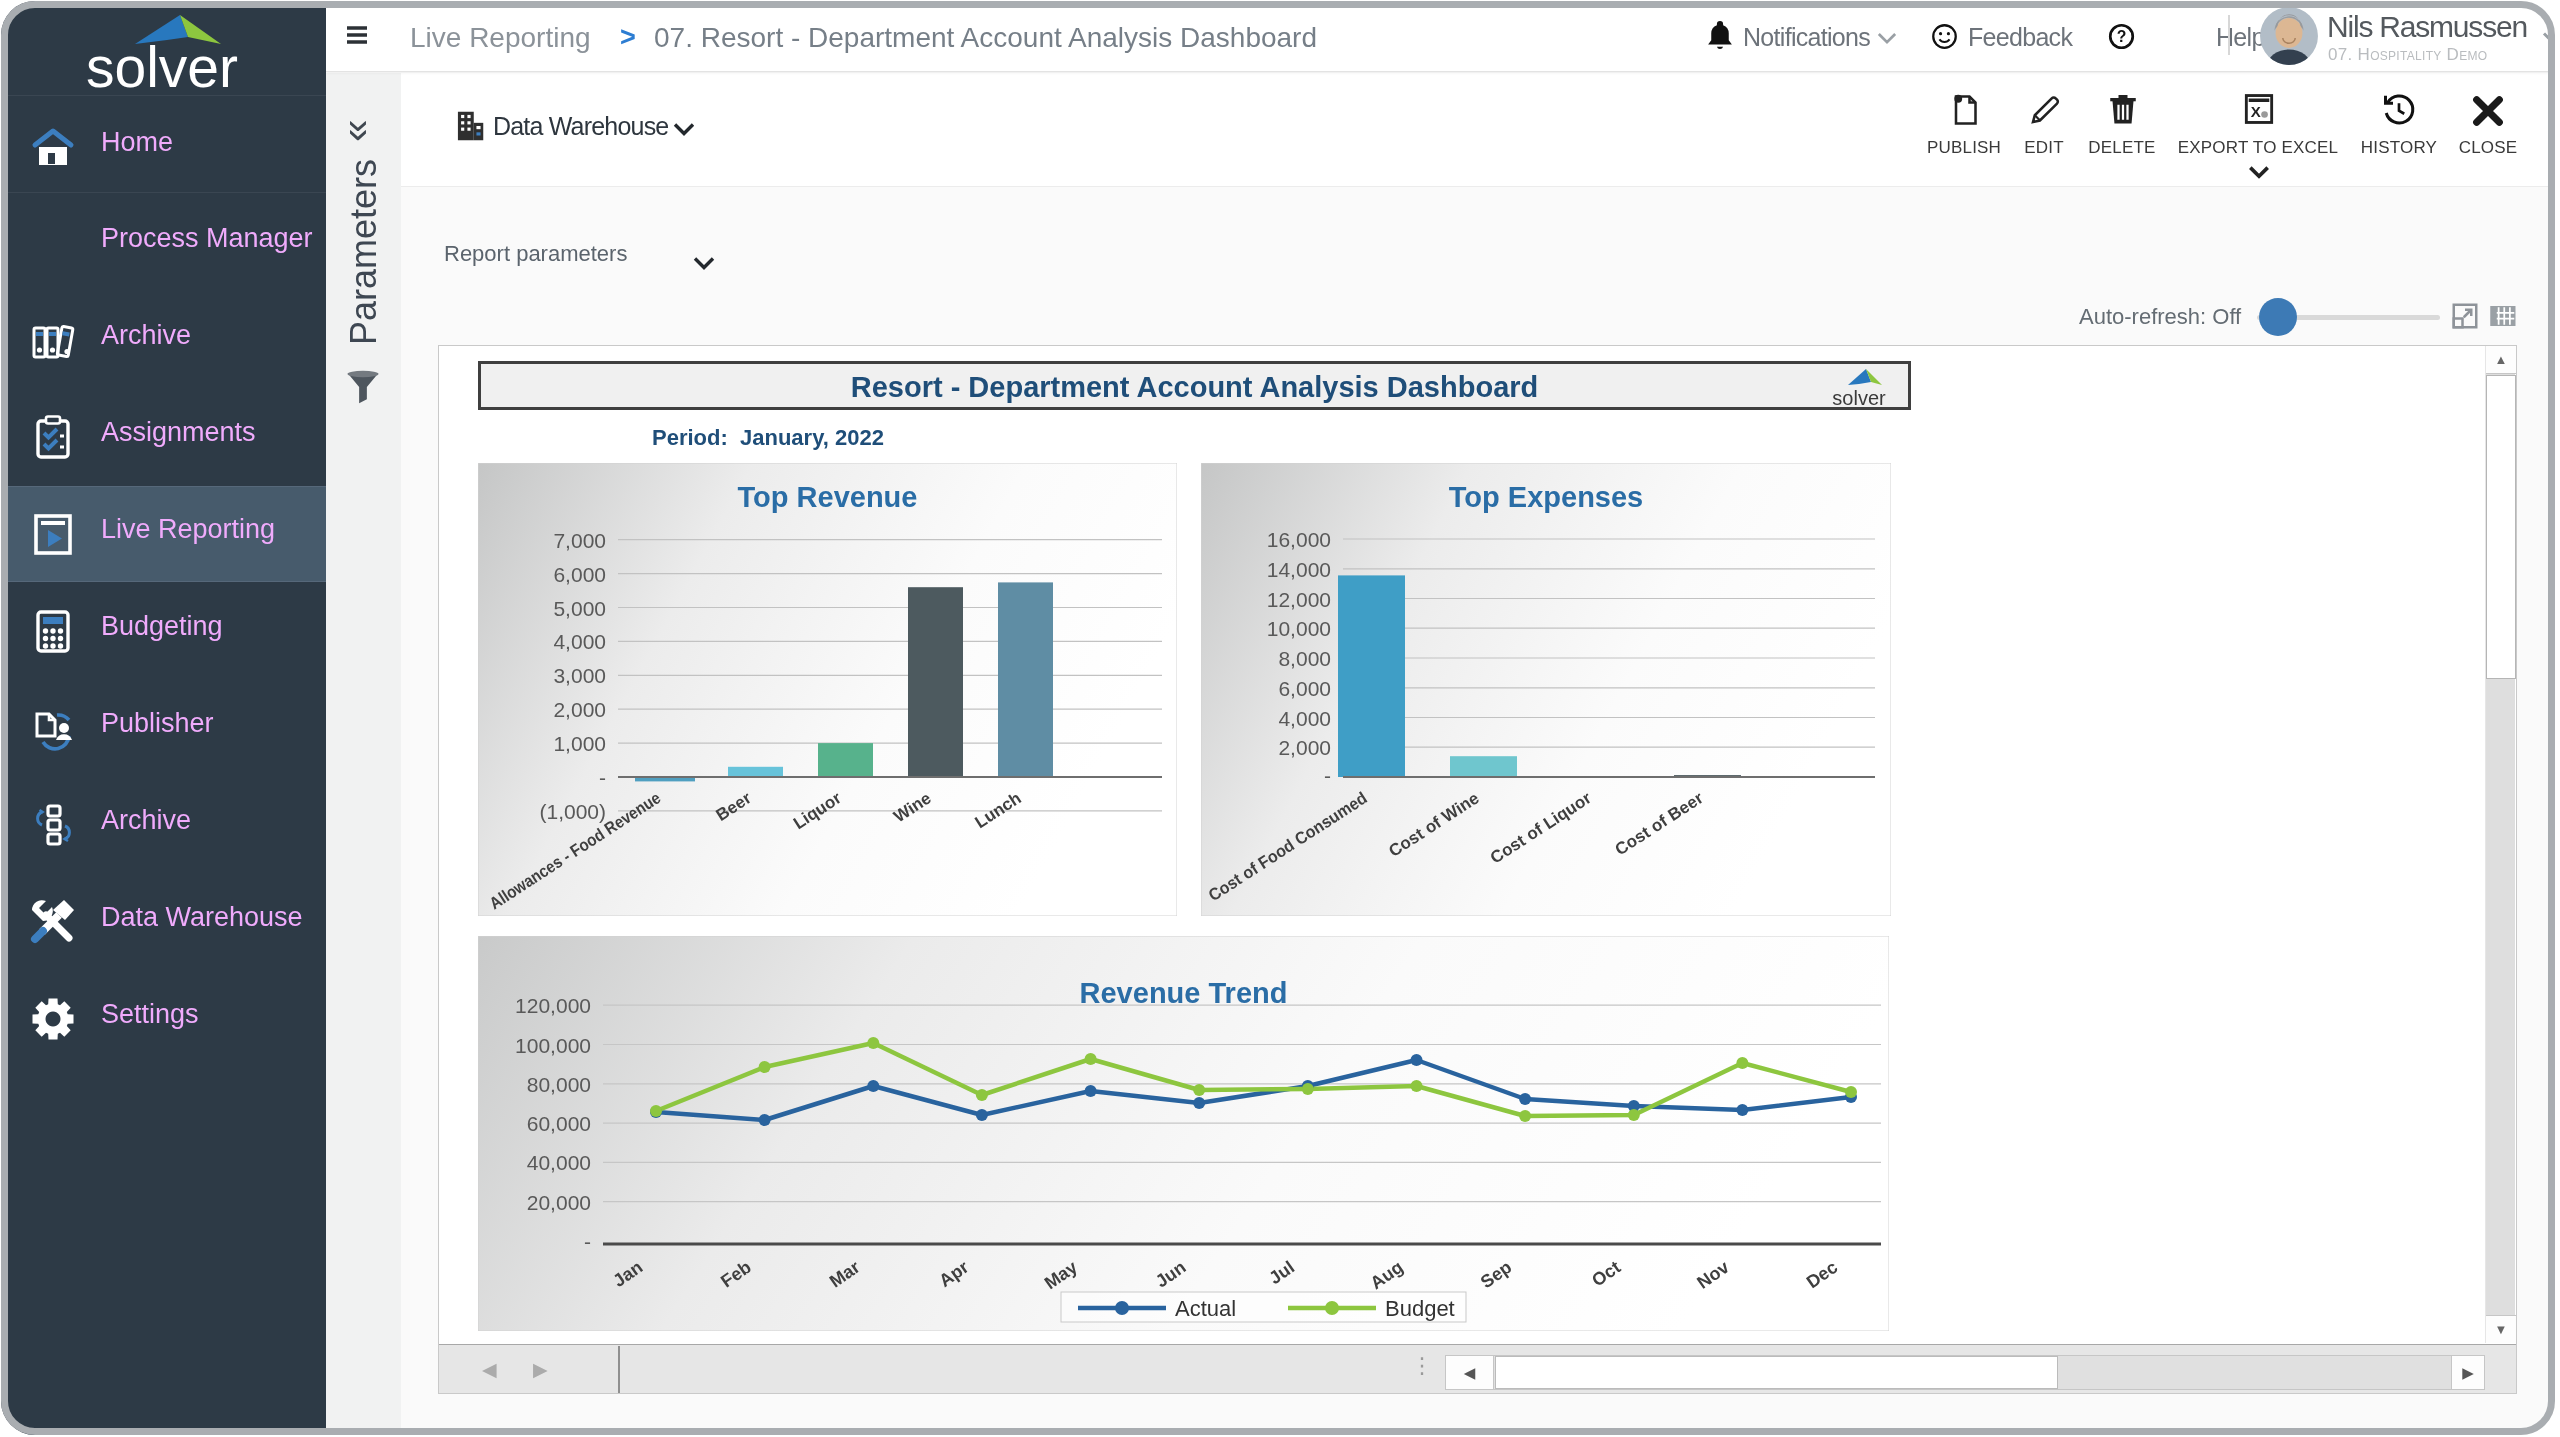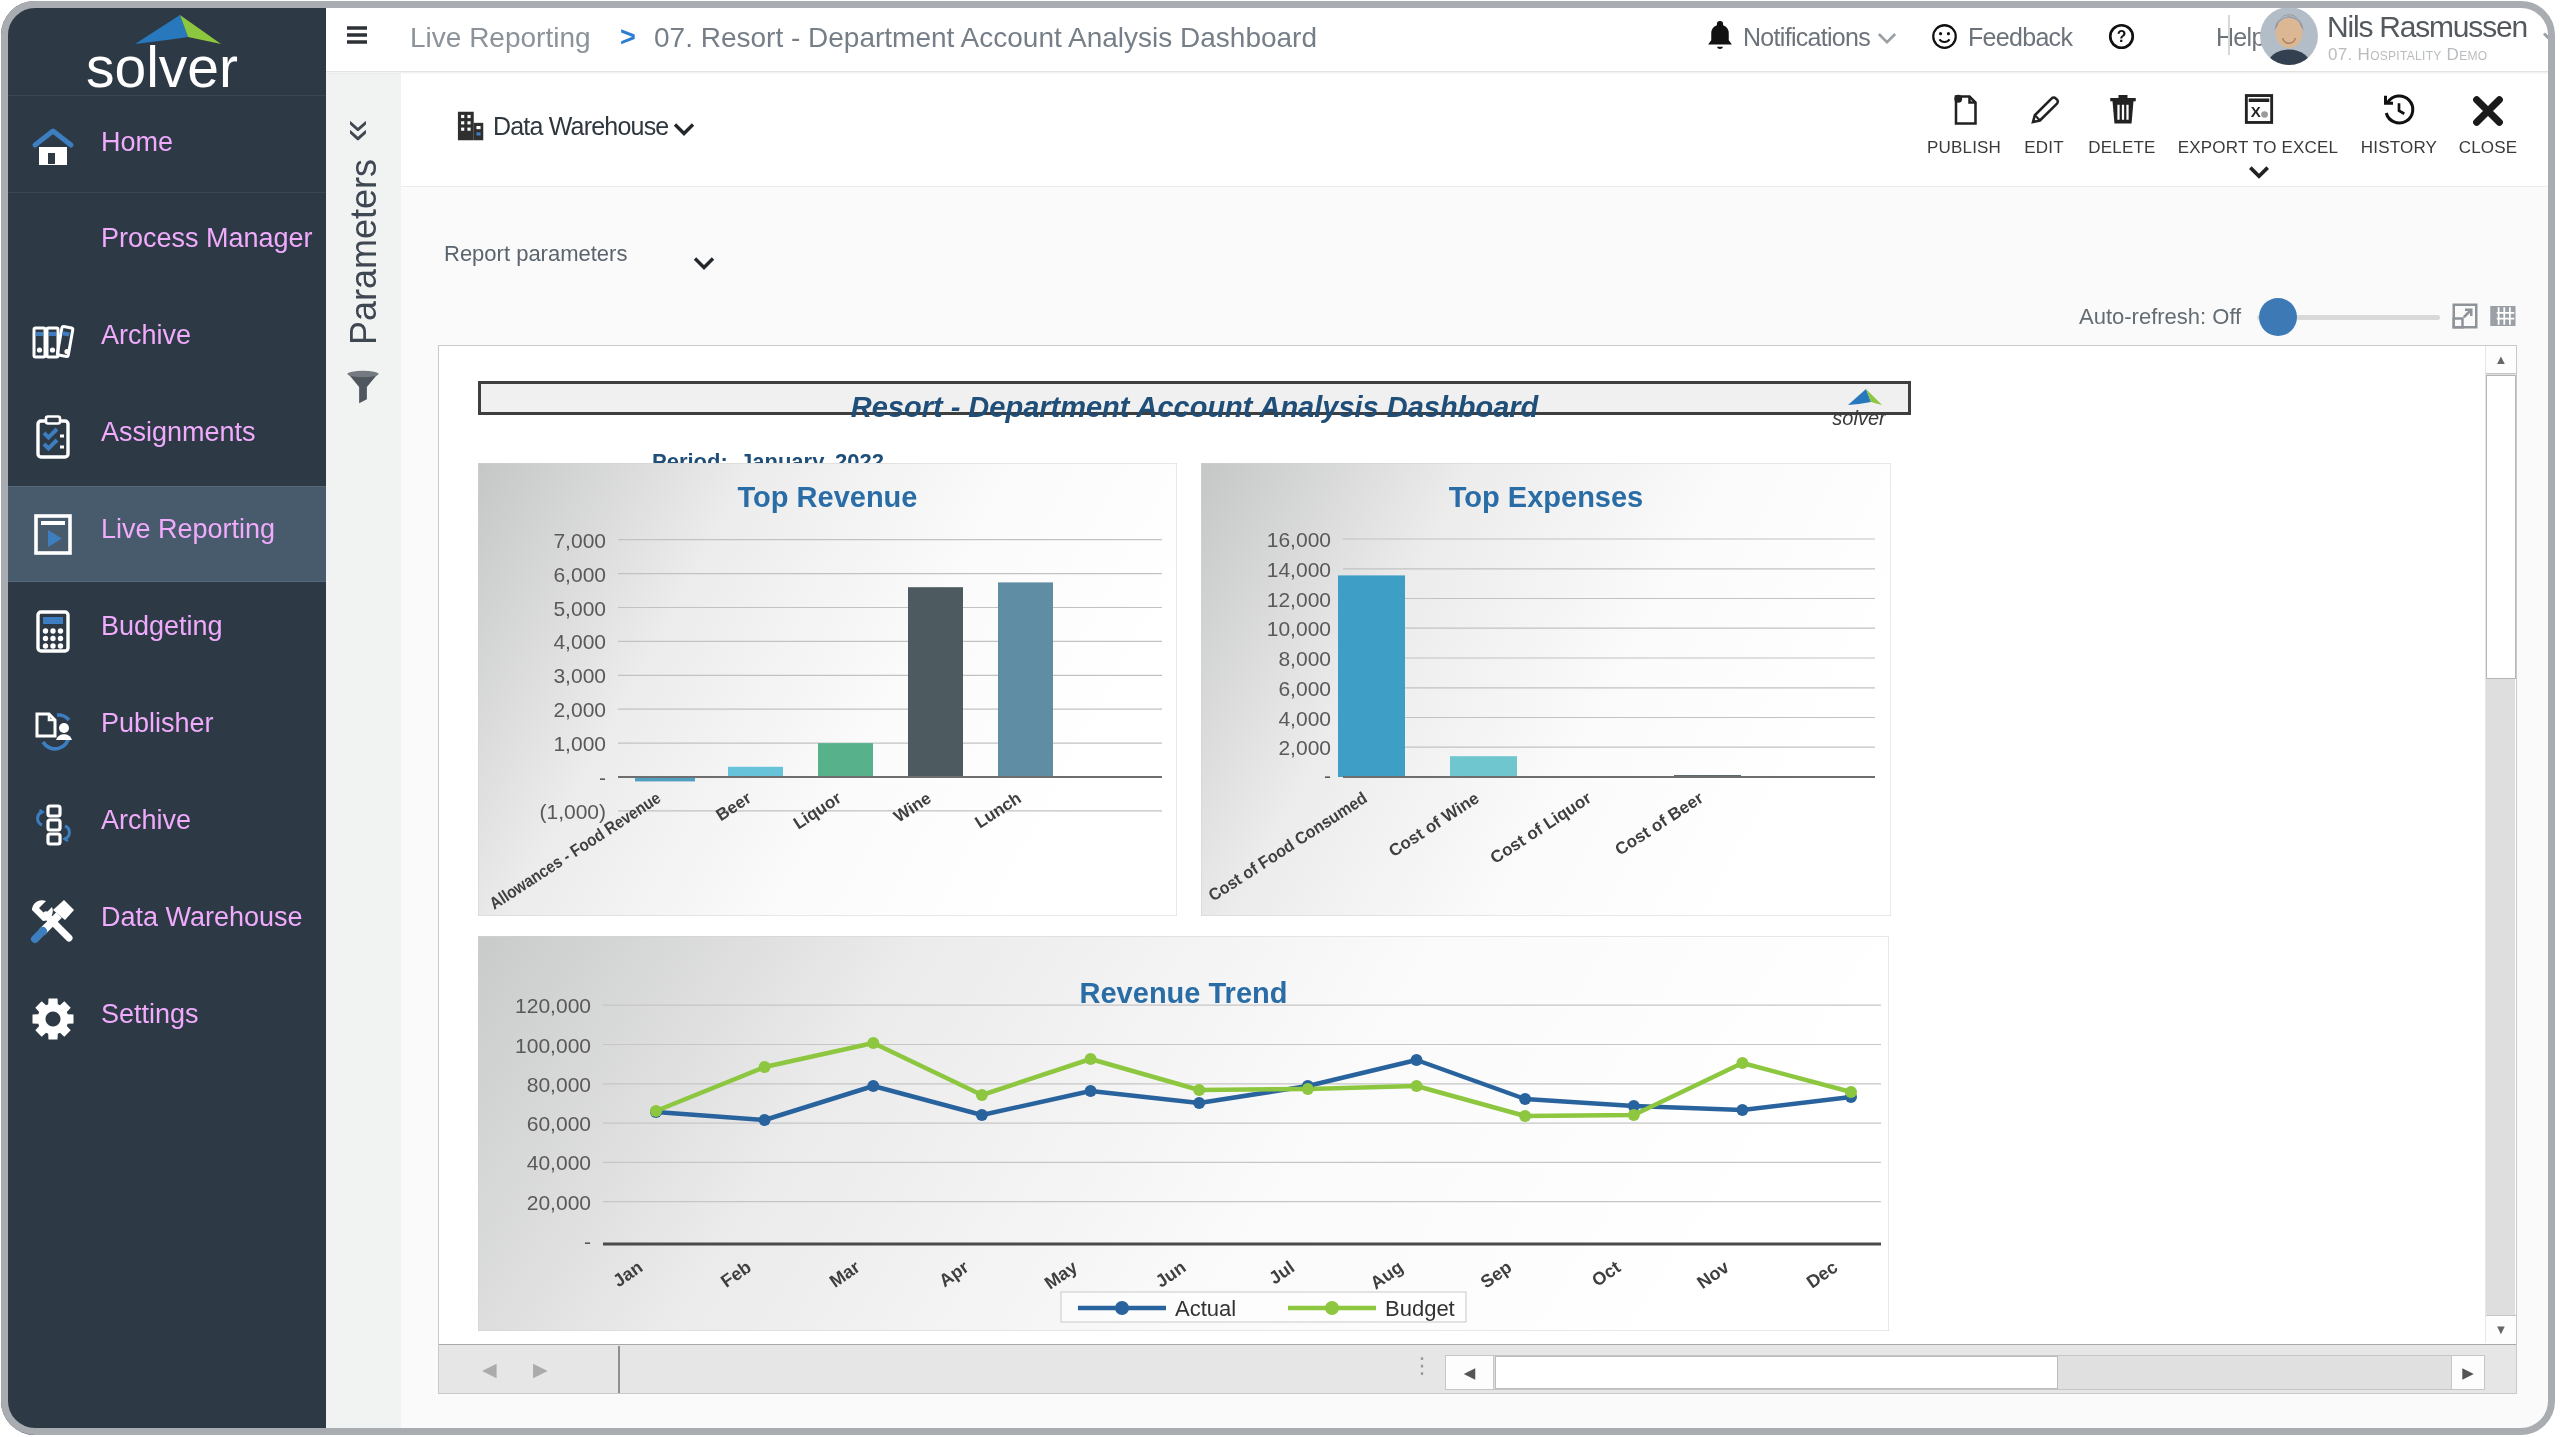--- a/index.html
+++ b/index.html
@@ -8,23 +8,23 @@
 #sidebar { position:absolute; left:0; top:0; width:325px; height:1434px; background:#2d3a46; z-index:5; }
 .sdiv { position:absolute; left:0; width:325px; height:1px; background:#3a4652; }
 #hilite { position:absolute; left:0; top:485px; width:325px; height:96px; background:#475b6c; border-top:1px solid #56687a; border-bottom:1px solid #56687a; }
 .mitem { position:absolute; left:100px; font-size:27px; color:#f0abfc; letter-spacing:0px; font-weight:400; white-space:nowrap; }
 #topbar { position:absolute; left:325px; top:0; width:2229px; height:71px; background:#fff; border-bottom:1px solid #e3e3e3; box-shadow:0 1px 3px rgba(0,0,0,0.06); z-index:4; }
 #pstrip { position:absolute; left:325px; top:72px; width:75px; height:1362px; background:#f1f2f2; z-index:3; }
 #toolbar { position:absolute; left:400px; top:72px; width:2154px; height:114px; background:#fff; border-bottom:1px solid #ececec; z-index:2; }
 .albl { position:absolute; top:65px; text-align:center; font-size:17px; color:#3a3a3a; letter-spacing:0.2px; white-space:nowrap; }
 #content { position:absolute; left:400px; top:187px; width:2154px; height:1247px; background:#fafafa; }
 #report { position:absolute; left:437px; top:344px; width:2079px; height:1049px; background:#fff; border:1px solid #c9c9c9; z-index:1; }
-#titlebox { position:absolute; left:477px; top:380px; width:1433px; height:34px; background:#f0f0f0; border:3px solid #3f3f3f; z-index:2;font-style:italic; }
+#titlebox { position:absolute; left:477px; top:360px; width:1433px; height:49px; background:#f0f0f0; border:3px solid #3f3f3f; z-index:2; }
 #titlebox .t { position:absolute; left:0; right:0; top:7px; text-align:center; font-size:29px; font-weight:bold; color:#1f4e79; white-space:nowrap; }
-#period { position:absolute; left:651px; top:424px; width:300px; height:26px; font-size:22px; font-weight:bold; color:#1f4e79; z-index:2;margin-top:24px; }
+#period { position:absolute; left:651px; top:424px; width:300px; height:26px; font-size:22px; font-weight:bold; color:#1f4e79; z-index:2; }
 #tabbar { position:absolute; left:438px; top:1343px; width:2077px; height:49px; background:#e6e6e6; border-top:1px solid #a8a8a8; z-index:2; }
 .tararr { position:absolute; top:1357px; font-size:19px; color:#ababab; z-index:3; }
 #tabdiv1 { position:absolute; left:617px; top:1345px; width:2px; height:47px; background:#8f8f8f; z-index:3; }
 #tabactive { position:absolute; left:619px; top:1345px; width:418px; height:47px; background:#ececec; border-right:2px solid #8f8f8f; color:#1d7044; font-weight:bold; font-size:25px; text-align:center; line-height:46px; z-index:3; white-space:nowrap; }
 #tabdots { position:absolute; left:1410px; top:1352px; font-size:22px; color:#9a9a9a; z-index:3; }
 #hscroll { position:absolute; left:1444px; top:1354px; width:1040px; height:35px; background:#e0e0e0; border:1px solid #c6c6c6; z-index:3; }
 #hsleft { position:absolute; left:0; top:0; width:48px; height:33px; background:#fdfdfd; border-right:1px solid #c6c6c6; color:#555; font-size:15px; text-align:center; line-height:33px; }
 #hsthumb { position:absolute; left:49px; top:0; width:563px; height:33px; background:#fff; border:1px solid #bbb; }
 #hsright { position:absolute; right:0; top:0; width:33px; height:33px; background:#fdfdfd; border-left:1px solid #c6c6c6; color:#555; font-size:15px; text-align:center; line-height:33px; }
 #vscroll { position:absolute; left:2484px; top:345px; width:30px; height:997px; background:#dedede; border-left:1px solid #e6e6e6; z-index:3; }

